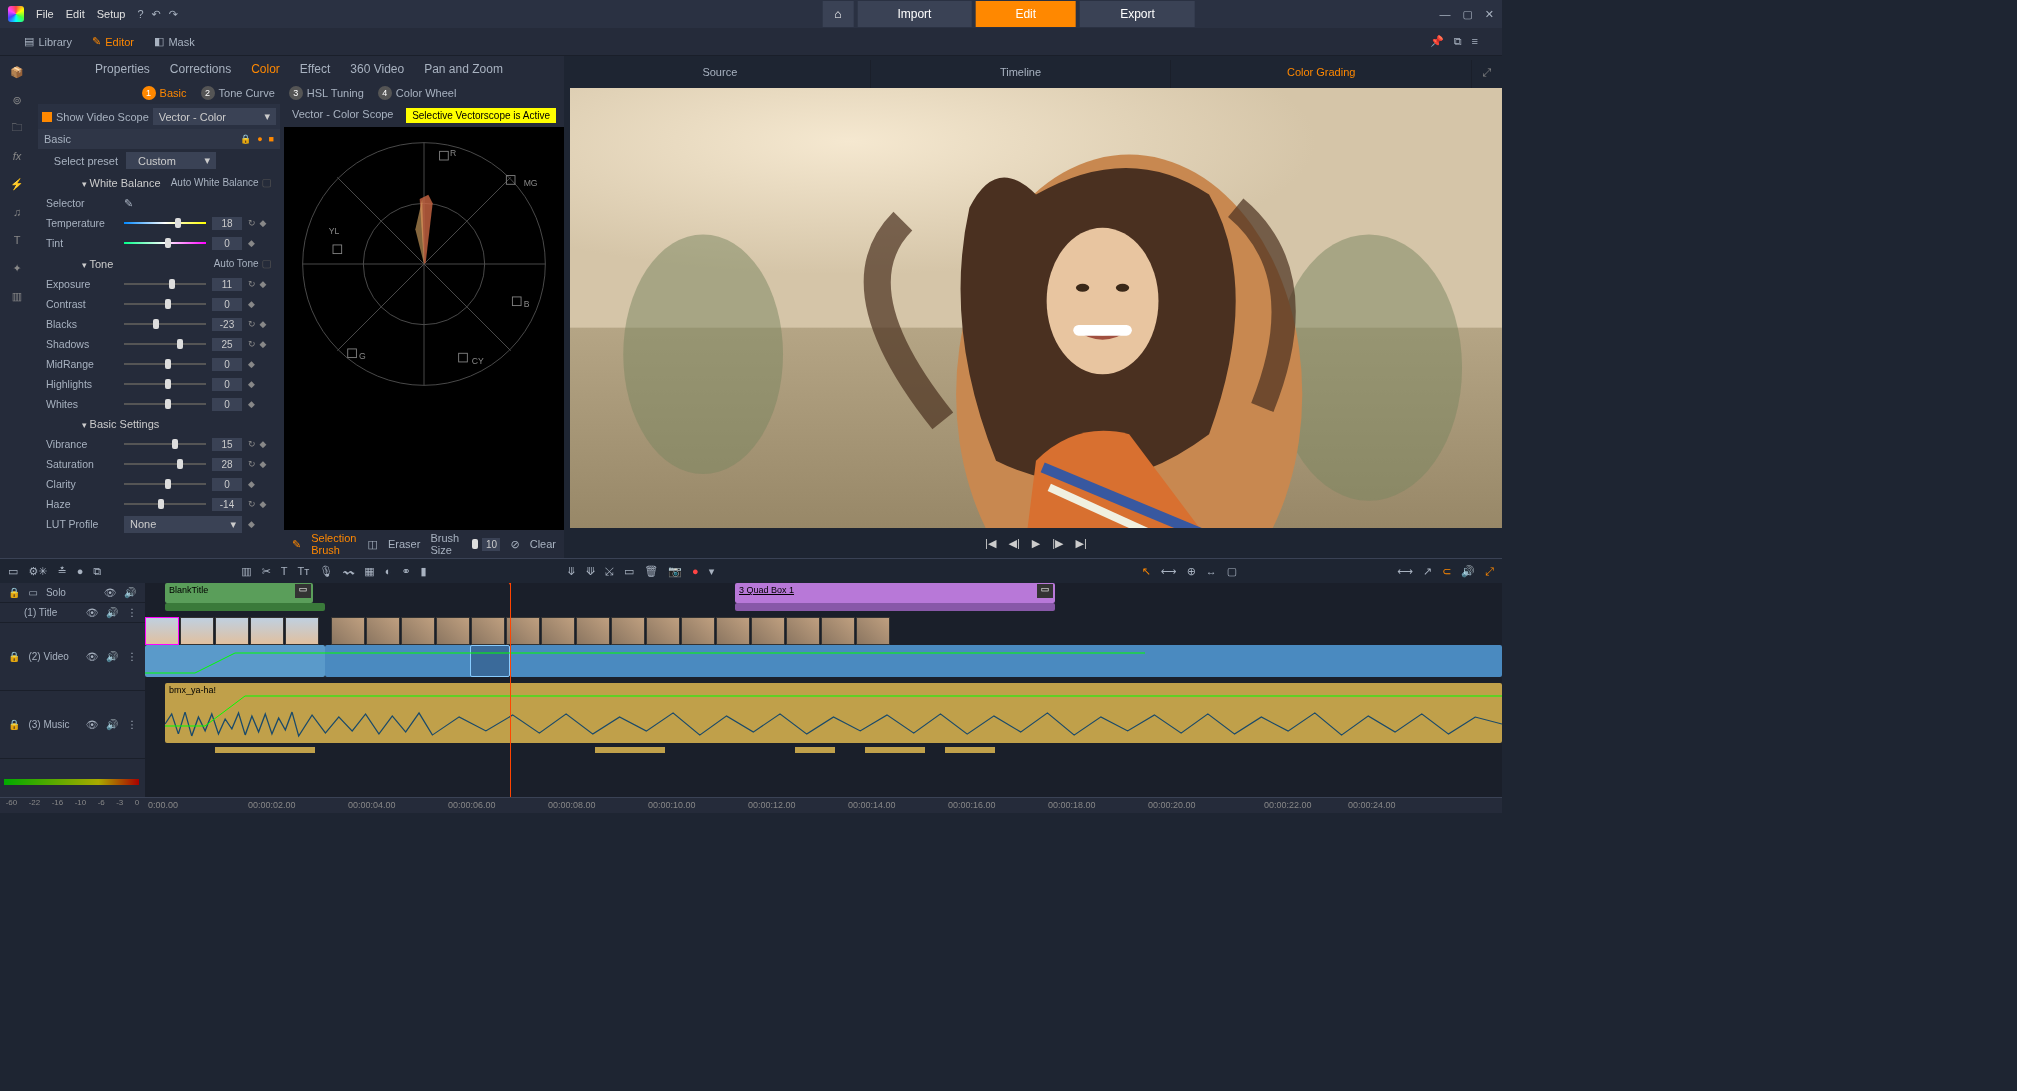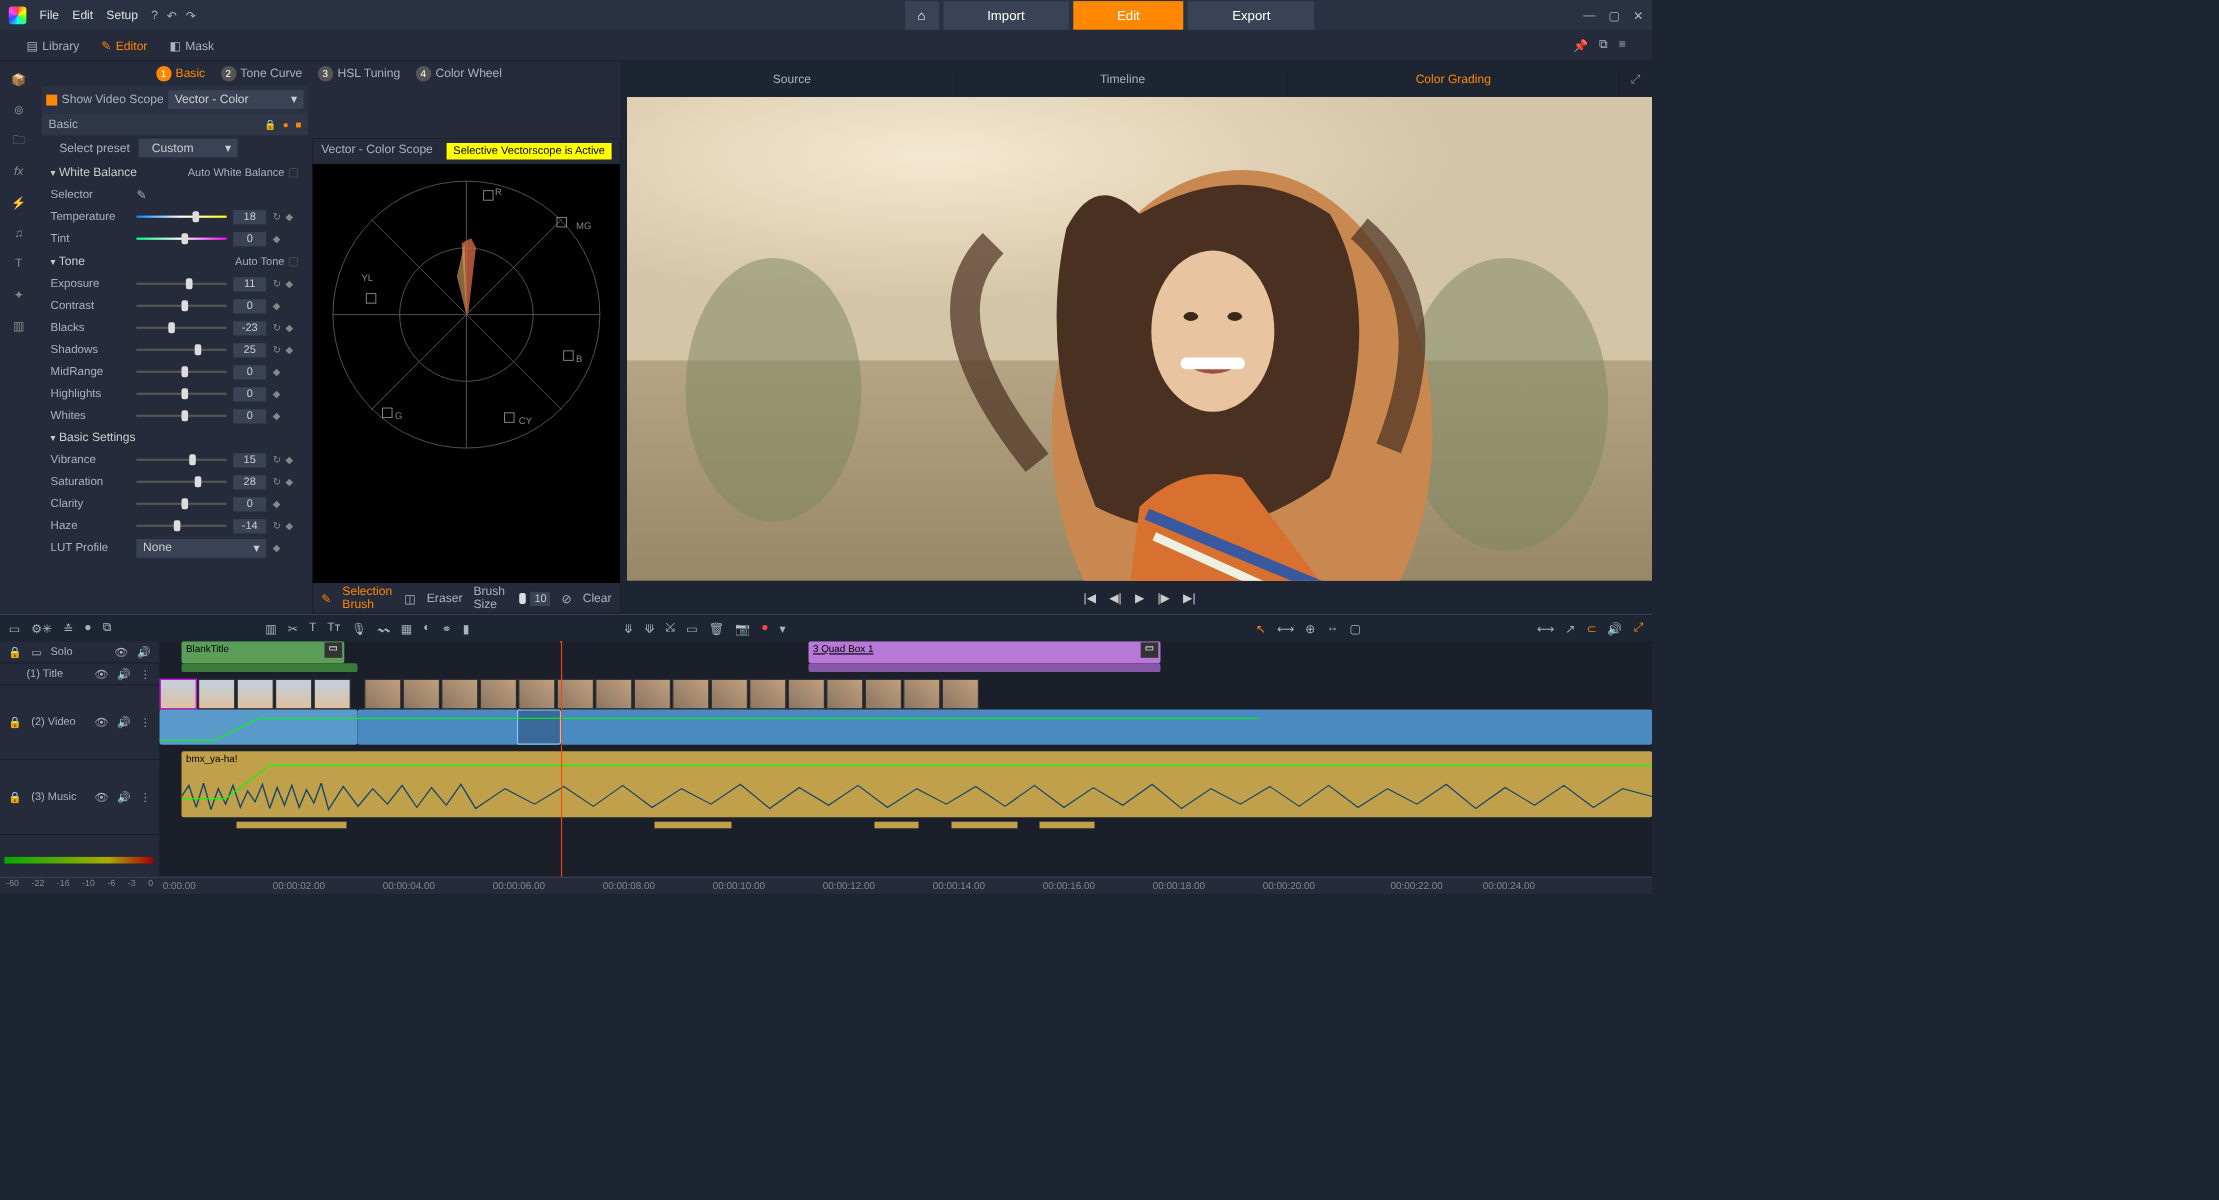--- a/index.html
+++ b/index.html
@@ -41,33 +41,33 @@
 
 .editor-body { display: flex; flex: 1; overflow: hidden; }
 .controls { width: 250px; padding: 0 4px; overflow-y: auto; }
 .scope-row { display: flex; align-items: center; gap: 4px; padding: 4px; background: #2a3142; }
 .checkbox { width: 10px; height: 10px; background: #ff8800; }
 .dropdown { background: #3a4255; color: #ccc; padding: 2px 6px; flex: 1; display: flex; justify-content: space-between; align-items: center; cursor: pointer; text-align: right; }
 .section-header { background: #2f3647; padding: 4px 6px; display: flex; justify-content: space-between; align-items: center; }
 .section-icons { display: flex; gap: 6px; font-size: 9px; }
 .preset-row { display: flex; align-items: center; padding: 3px 8px; gap: 8px; }
 .preset-row .dropdown { flex: 0 0 90px; padding-left: 12px; }
-.group-header { padding: 4px 8px; display: flex; justify-content: space-between; align-items: center; color: #ccc; }
+.group-header { padding: 4px 8px; display: flex; justify-content: space-between; align-items: center; color: #ccc; margin-left: 36px; }
 .group-header .arrow { font-size: 9px; }
 .auto-btn { color: #a8b2c0; font-size: 10px; }
 .slider-row { display: flex; align-items: center; padding: 2px 8px; gap: 6px; height: 20px;}
 .slider-label { width: 72px; font-size: 10.5px; color: #a8b2c0; }
 .slider-track { flex: 1; height: 2px; background: #555; position: relative; cursor: pointer; }
 .slider-track.color1 { background: linear-gradient(90deg, #08f, #fff 50%, #ff0); }
 .slider-track.color2 { background: linear-gradient(90deg, #0f8, #fff 50%, #f0f); }
 .slider-thumb { position: absolute; top: -4px; width: 6px; height: 10px; background: #ddd; border-radius: 2px; }
 .value-box { width: 30px; background: #3a4255; color: #ccc; text-align: center; padding: 1px 0; font-size: 10px; }
 .slider-icons { display: flex; gap: 4px; font-size: 9px; color: #888; width:24px; cursor:pointer;}
 
-.scope-panel { flex: 1; background: #000; position: relative; margin-top: 48px; }
+.scope-panel { flex: 1; background: #000; position: relative; }
 .scope-header { position:absolute; top:0; left:0; right:0; padding: 4px 8px; color: #a8b2c0; background: #252b3a; font-size: 11px; display:flex; justify-content:space-between;}
 .scope-badge { background: #ffff00; color: #000; padding: 2px 6px; font-size: 10px; }
 .vectorscope { position: absolute; top: 30px; bottom: 30px; left: 10px; right: 10px; }
 .scope-footer { position: absolute; bottom: 0; left: 0; right: 0; height: 28px; background: #252b3a; display: flex; align-items: center; padding: 0 8px; gap: 10px; font-size: 11px; }
 .sf-active { color: #ff8800; }
 
 
 .viewer-wrap { flex: 1; background: #1e2532; display: flex; flex-direction: column; margin-left: 6px;}
 .viewer-tabs { display: flex; height: 28px; }
 .viewer-tab { flex: 1; text-align: center; padding: 6px 0; cursor: pointer; color: #a8b2c0; border-right: 1px solid #1a1f2a;}
@@ -162,20 +162,28 @@
     <div class="side-icon" style="color:#888">🗀</div>
     <div class="side-icon" style="color:#888;font-style:italic">fx</div>
     <div class="side-icon" style="color:#888">⚡</div>
     <div class="side-icon" style="color:#888">♫</div>
     <div class="side-icon" style="color:#888">T</div>
     <div class="side-icon" style="color:#888">✦</div>
     <div class="side-icon" style="color:#888">▥</div>
   </div>
 
   <div class="left-panel">
+    <div class="sub-tabs">
+      <span class="sub-tab">Properties</span>
+      <span class="sub-tab">Corrections</span>
+      <span class="sub-tab active">Color</span>
+      <span class="sub-tab">Effect</span>
+      <span class="sub-tab">360 Video</span>
+      <span class="sub-tab">Pan and Zoom</span>
+    </div>
     <div class="sub-sub-tabs">
       <span class="sub-sub-tab active">
           <span class="num-badge active">1</span>
           <span>Basic</span>
         </span>
       <span class="sub-sub-tab">
           <span class="num-badge">2</span>
           <span>Tone Curve</span>
         </span>
       <span class="sub-sub-tab">

